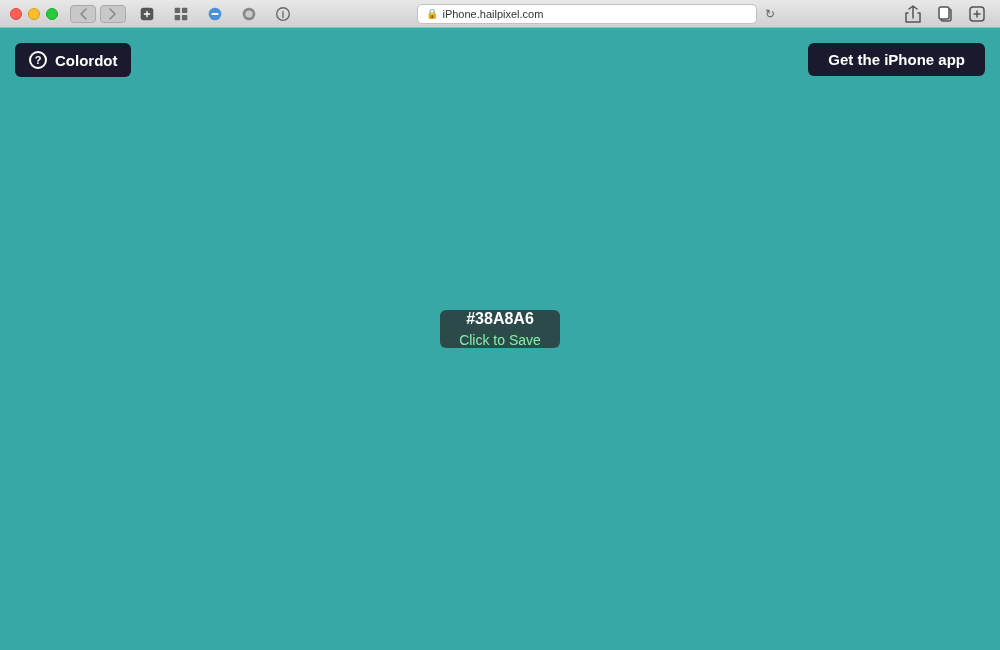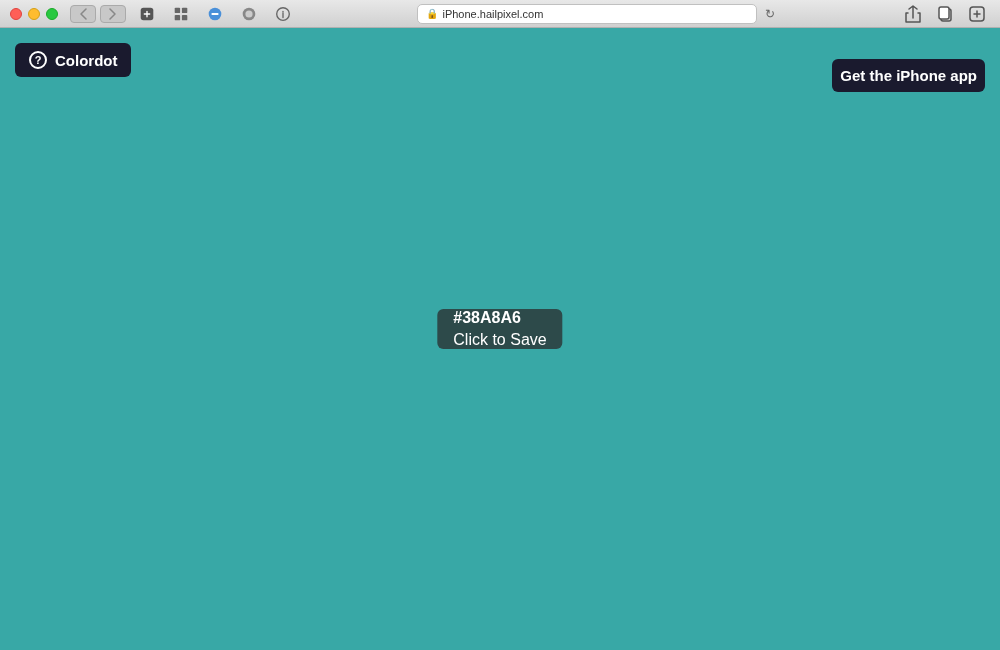--- a/index.html
+++ b/index.html
@@ -181,51 +181,51 @@
       font-weight: bold;
     }
 
     
     .iphone-app-btn {
       position: absolute;
       top: 15px;
       right: 15px;
       background: #1a1a2e;
       color: white;
-      padding: 8px 8px;
+      padding: 8px 20px;
       border-radius: 6px;
       font-size: 15px;
       font-weight: 600;
       cursor: pointer;
-      margin-top: 16px;
     }
 
     
     .color-tooltip {
       position: absolute;
       top: 50%;
       left: 50%;
       transform: translate(-50%, -50%) translateY(-10px);
       background: #2d4a4a;
       color: white;
       border-radius: 6px;
       padding: 0 16px;
+      text-align: center;
       cursor: pointer;
       min-width: 120px;
     }
 
     .color-hex {
       font-size: 16px;
       font-weight: 600;
       margin-bottom: 4px;
     }
 
     .color-save {
-      font-size: 16px;
-      color: #ffffff;
+      font-size: 14px;
+      color: #86efac;
     }
   </style>
 </head>
 <body>
 
 <div class="title-bar">
   <div class="traffic-lights">
     <div class="traffic-light close"></div>
     <div class="traffic-light minimize"></div>
     <div class="traffic-light maximize"></div>

